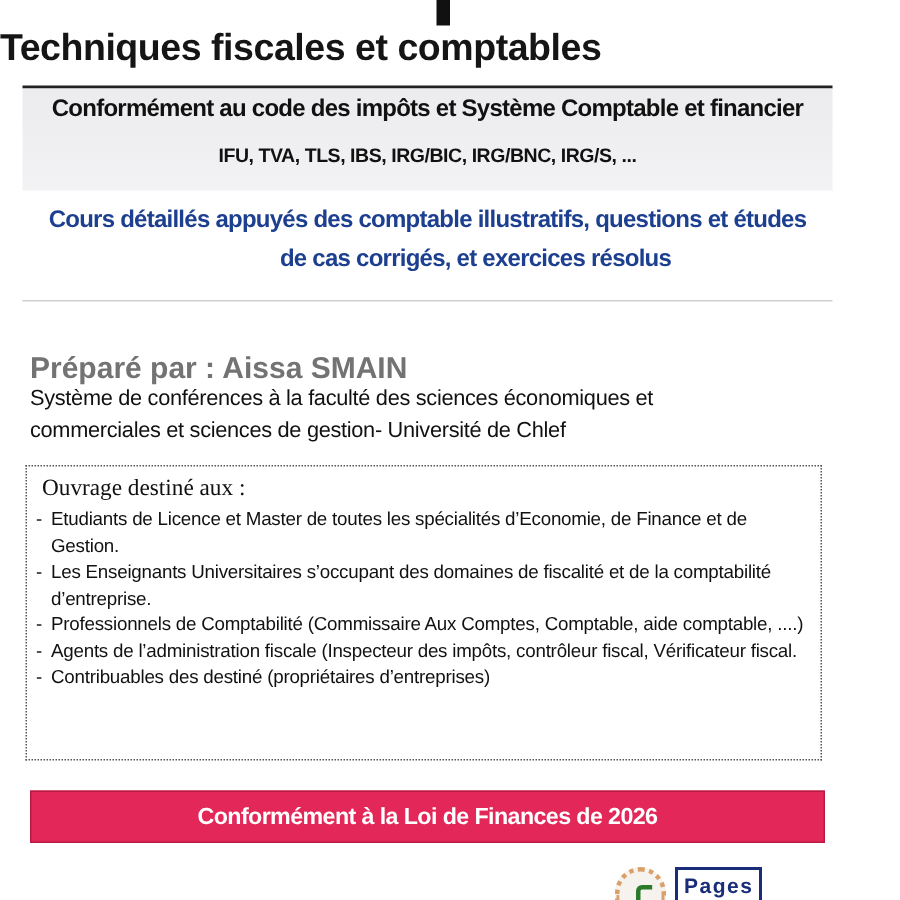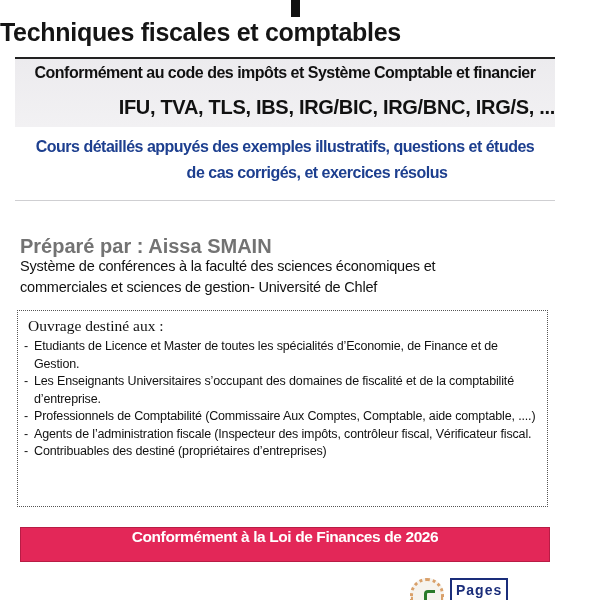--- a/index.html
+++ b/index.html
@@ -18,22 +18,22 @@
   .rule-black { left:15px; top:57px; width:540px; height:2px; background:#222; }
   .gray-band {
     left:15px; top:59px; width:540px; height:68px;
     background:linear-gradient(#ecebee, #f2f1f3);
   }
   .band-line1 {
     left:15px; width:540px; top:64px; text-align:center;
     font-size:16px; font-weight:bold; letter-spacing:-0.5px; color:#111;
   }
   .band-line2 {
-    left:15px; width:540px; top:96px; text-align:right;
-    font-size:20px; font-weight:bold; letter-spacing:-0.3px; color:#111;
+    left:15px; width:540px; top:96px; text-align:center;
+    font-size:13px; font-weight:bold; letter-spacing:-0.3px; color:#111;
   }
   .blue-line {
     left:0; width:570px; text-align:center;
     font-size:16px; font-weight:bold; letter-spacing:-0.5px; color:#1d3f8f;
   }
   .blue1 { top:138px; }
   .blue2 { top:164px;margin-left:32px; }
   .rule-gray { left:15px; top:200px; width:540px; height:1px; background:#cfcfd2; }
   .author {
     left:20px; top:235px; font-size:20px; font-weight:bold; color:#737373;
@@ -51,21 +51,21 @@
   }
   .list { left:24px; top:338px; width:520px; margin:0; padding:0; list-style:none; }
   .list li {
     position:relative; padding-left:10px; font-size:12.5px; line-height:17.5px;
     color:#111; letter-spacing:-0.15px;
   }
   .list li .dash { position:absolute; left:0; top:0; }
   .pink {
     left:20px; top:527px; width:530px; height:35px; box-sizing:border-box;
     background:#e32758; border:1px solid #b81c45;
-    display:flex; align-items:flex-start; justify-content:center;
+    display:flex; align-items:center; justify-content:center;
   }
   .pink span {
     color:#fff; font-weight:bold; font-size:15.5px; letter-spacing:-0.4px;
   }
   .logo { left:410px; top:578px; width:132px; height:22px; display:flex; align-items:flex-end; }
   .logo-emblem {
     width:34px; height:22px; border-radius:17px 17px 0 0;
     border:3px dotted #d9a06a; border-bottom:none; box-sizing:border-box;
     position:relative; margin-right:6px; background:#f6f3ee;
   }
@@ -84,21 +84,21 @@
 
 <div class="abs top-glyph"></div>
 
 <div class="abs title">Techniques fiscales et comptables</div>
 
 <div class="abs rule-black"></div>
 <div class="abs gray-band"></div>
 <div class="abs band-line1">Conformément au code des impôts et Système Comptable et financier</div>
 <div class="abs band-line2">IFU, TVA, TLS, IBS, IRG/BIC, IRG/BNC, IRG/S, ...</div>
 
-<div class="abs blue-line blue1">Cours détaillés appuyés des exemples illustratifs, questions et études</div>
+<div class="abs blue-line blue1">Cours détaillés appuyés des comptable illustratifs, questions et études</div>
 <div class="abs blue-line blue2">de cas corrigés, et exercices résolus</div>
 <div class="abs rule-gray"></div>
 
 <div class="abs author">Préparé par : Aissa SMAIN</div>
 <div class="abs aff aff1">Système de conférences à la faculté des sciences économiques et</div>
 <div class="abs aff aff2">commerciales et sciences de gestion- Université de Chlef</div>
 
 <div class="abs box"></div>
 <div class="abs box-head">Ouvrage destiné aux :</div>
 <ul class="abs list">

